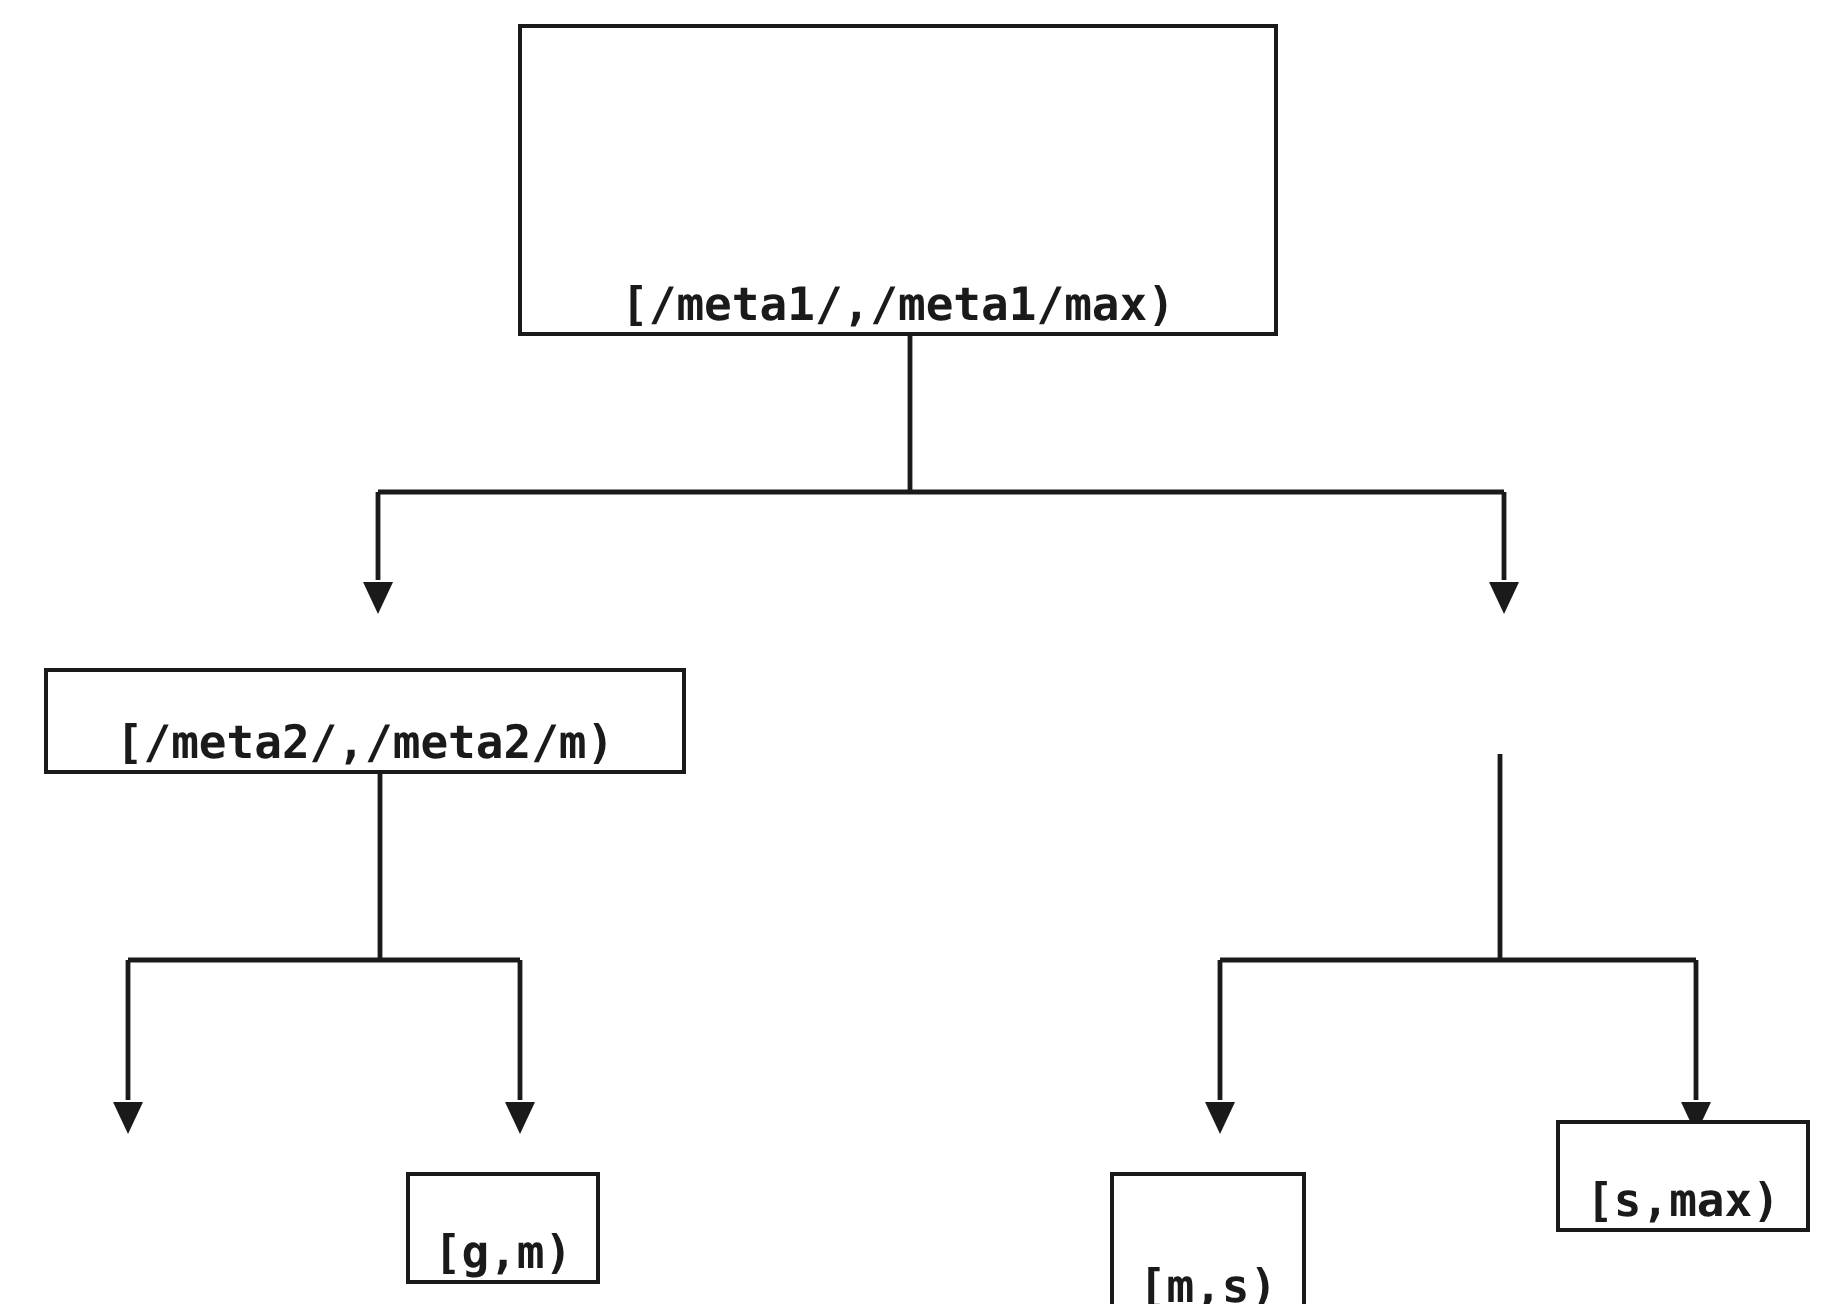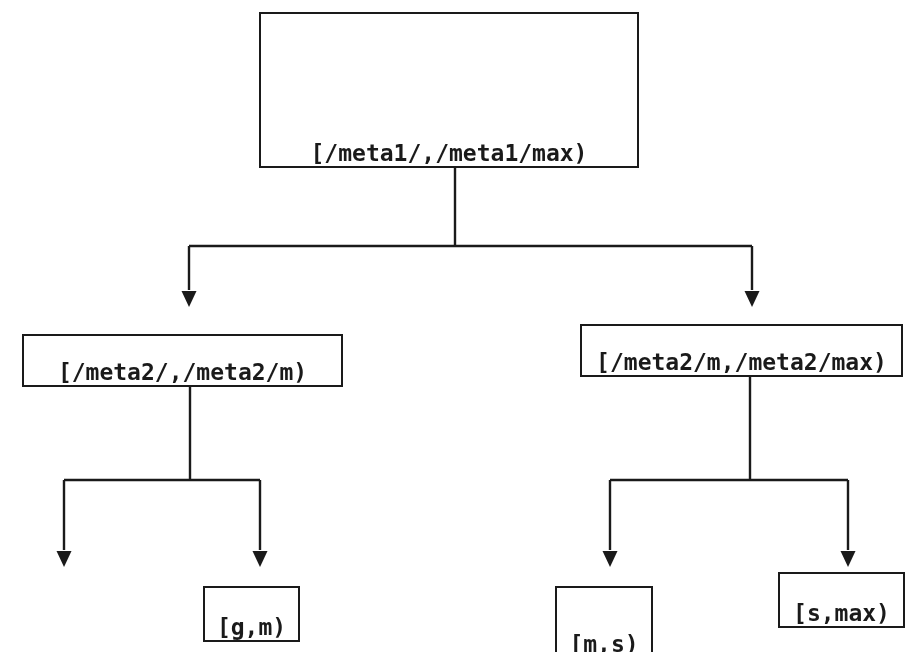--- a/index.html
+++ b/index.html
@@ -43,21 +43,21 @@
     font-weight: bold;
     font-size: 23px;
     white-space: nowrap;
   }
   .node-root       { left: 259px; top:  12px; width: 380px; height: 156px; }
   .node-meta-left  { left:  22px; top: 324px; width: 321px; height:  53px; margin-top: 10px; }
   .node-meta-right { left: 580px; top: 324px; width: 323px; height:  53px; }
   .node-leaf-ag    { left:   7px; top: 586px; width: 103px; height:  56px; }
   .node-leaf-gm    { left: 203px; top: 586px; width:  97px; height:  56px; }
   .node-leaf-ms    { left: 555px; top: 586px; width:  98px; height:  73px; }
-  .node-leaf-smax  { left: 778px; top: 572px; width: 127px; height:  56px; }
+  .node-leaf-smax  { left: 778px; top: 560px; width: 127px; height:  56px; }
 </style>
 </head>
 <body>
 
 <div class="canvas">
 
   <svg class="edges" width="912" height="652" viewBox="0 0 912 652" aria-hidden="true">
 
     <g>
       <path d="M455 168 V246 M189 246 H752 M189 246 V290 M752 246 V290"></path>
@@ -79,23 +79,20 @@
   </svg>
 
   <div class="node node-root">
     <span>[/meta1/,/meta1/max)</span>
   </div>
 
   <div class="node node-meta-left">
     <span>[/meta2/,/meta2/m)</span>
   </div>
 
-  <div class="node node-meta-right">
-    <span>[/meta2/m,/meta2/max)</span>
-  </div>
 
 
   <div class="node node-leaf-gm">
     <span>[g,m)</span>
   </div>
 
   <div class="node node-leaf-ms">
     <span>[m,s)</span>
   </div>
 

